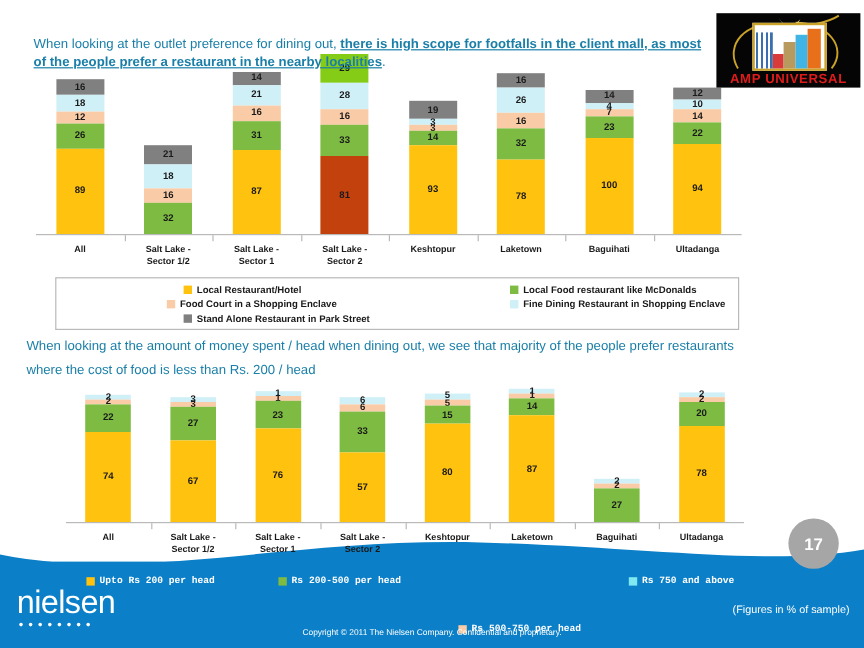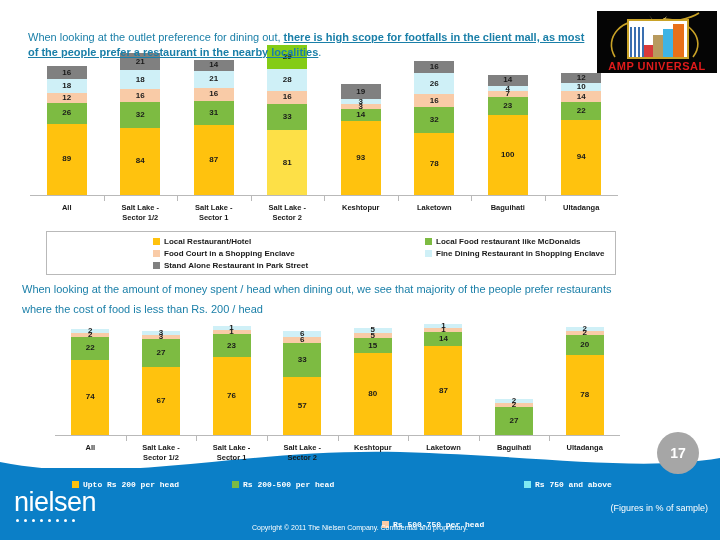--- a/index.html
+++ b/index.html
@@ -160,23 +160,20 @@
         </div>
         <div class="seg" style="height: 19.2px; background: rgb(207, 240, 247);">
           <span>18</span>
         </div>
         <div class="seg" style="height: 12.8px; background: rgb(249, 203, 167);">
           <span>16</span>
         </div>
         <div class="seg" style="height: 25.6px; background: rgb(125, 187, 66);">
           <span>32</span>
         </div>
-        <div class="seg" style="height: 67.2px; background: rgb(255, 194, 14);">
-          <span>84</span>
-        </div>
       </div>
       <div class="col" style="left: 163.75px; width: 40px;">
         <div class="seg" style="height: 11.2px; background: rgb(128, 128, 128);">
           <span>14</span>
         </div>
         <div class="seg" style="height: 16.8px; background: rgb(207, 240, 247);">
           <span>21</span>
         </div>
         <div class="seg" style="height: 12.8px; background: rgb(249, 203, 167);">
           <span>16</span>
@@ -194,21 +191,21 @@
         </div>
         <div class="seg" style="height: 22.4px; background: rgb(207, 240, 247);">
           <span>28</span>
         </div>
         <div class="seg" style="height: 12.8px; background: rgb(249, 203, 167);">
           <span>16</span>
         </div>
         <div class="seg" style="height: 26.4px; background: rgb(125, 187, 66);">
           <span>33</span>
         </div>
-        <div class="seg" style="height: 64.8px; background: #fde047;">
+        <div class="seg" style="height: 64.8px; background: #c2410c;">
           <span>81</span>
         </div>
       </div>
       <div class="col" style="left: 310.75px; width: 40px;">
         <div class="seg" style="height: 15.2px; background: rgb(128, 128, 128);">
           <span>19</span>
         </div>
         <div class="seg" style="height: 5px; background: rgb(207, 240, 247);">
           <span style="position: absolute; left: 0px; right: 0px; text-align: center; top: -1.5px;">3</span>
         </div>
@@ -298,21 +295,21 @@
 
 <div class="legend1">
     <div class="lrow" style="left: 58px; top: 5px;">
       <span class="swatch" style="background: rgb(255, 194, 14);"></span>
       <span>Local Restaurant/Hotel</span>
     </div>
     <div class="lrow" style="left: 330px; top: 5px;">
       <span class="swatch" style="background: rgb(125, 187, 66);"></span>
       <span>Local Food restaurant like McDonalds</span>
     </div>
-    <div class="lrow" style="left: 58px; top: 17px; align-items: center;">
+    <div class="lrow" style="left: 44px; top: 17px; align-items: center;">
       <span class="swatch" style="background: rgb(249, 203, 167);"></span>
       <span>Food Court in a Shopping Enclave</span>
     </div>
     <div class="lrow" style="left: 330px; top: 17px;">
       <span class="swatch" style="background: rgb(207, 240, 247);"></span>
       <span>Fine Dining Restaurant in Shopping Enclave</span>
     </div>
     <div class="lrow" style="left: 58px; top: 29px;">
       <span class="swatch" style="background: rgb(128, 128, 128);"></span>
       <span>Stand Alone Restaurant in Park Street</span>

